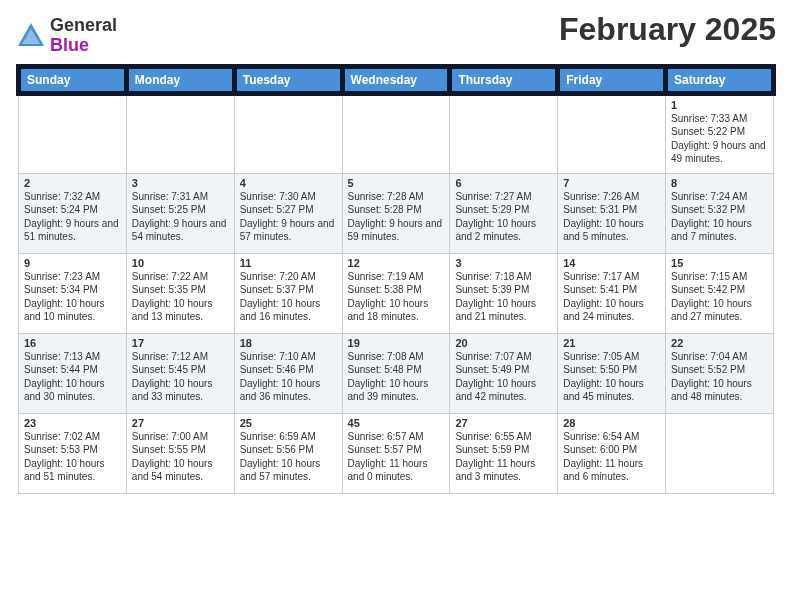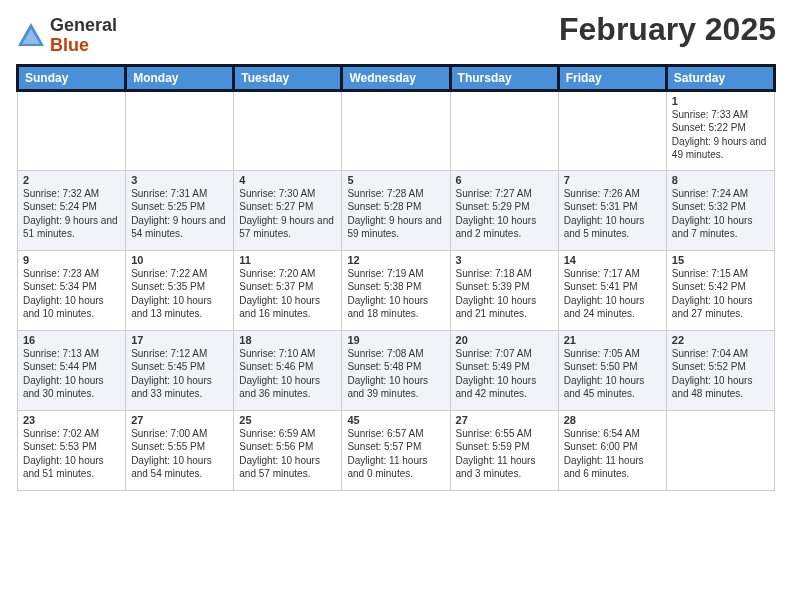--- a/index.html
+++ b/index.html
@@ -32,21 +32,21 @@
       line-height: 1.1;
     }
     .logo-general {
       font-size: 18px;
       font-weight: bold;
       color: #333;
     }
     .logo-blue {
       font-size: 18px;
       font-weight: bold;
-      color: #c2410c;
+      color: #a21caf;
     }
     .logo-icon {
       width: 30px;
       height: 30px;
       margin-right: 4px;
     }
     .title-block {
       text-align: right;
     }
     .month-title {
@@ -63,21 +63,21 @@
       width: 100%;
       border-collapse: collapse;
       border: 1px solid #ccc;
     }
     .calendar th {
       background-color: #4A90D9;
       color: #fff;
       font-size: 12px;
       font-weight: bold;
       padding: 4px 6px;
-      border: 3px solid #0f172a;
+      border: 5px solid #0f172a;
       text-align: left;
     }
     .calendar td {
       border: 1px solid #ccc;
       vertical-align: top;
       padding: 3px 5px;
       width: calc(100% / 7);
       height: 80px;
       font-size: 9.5px;
       color: #333;

